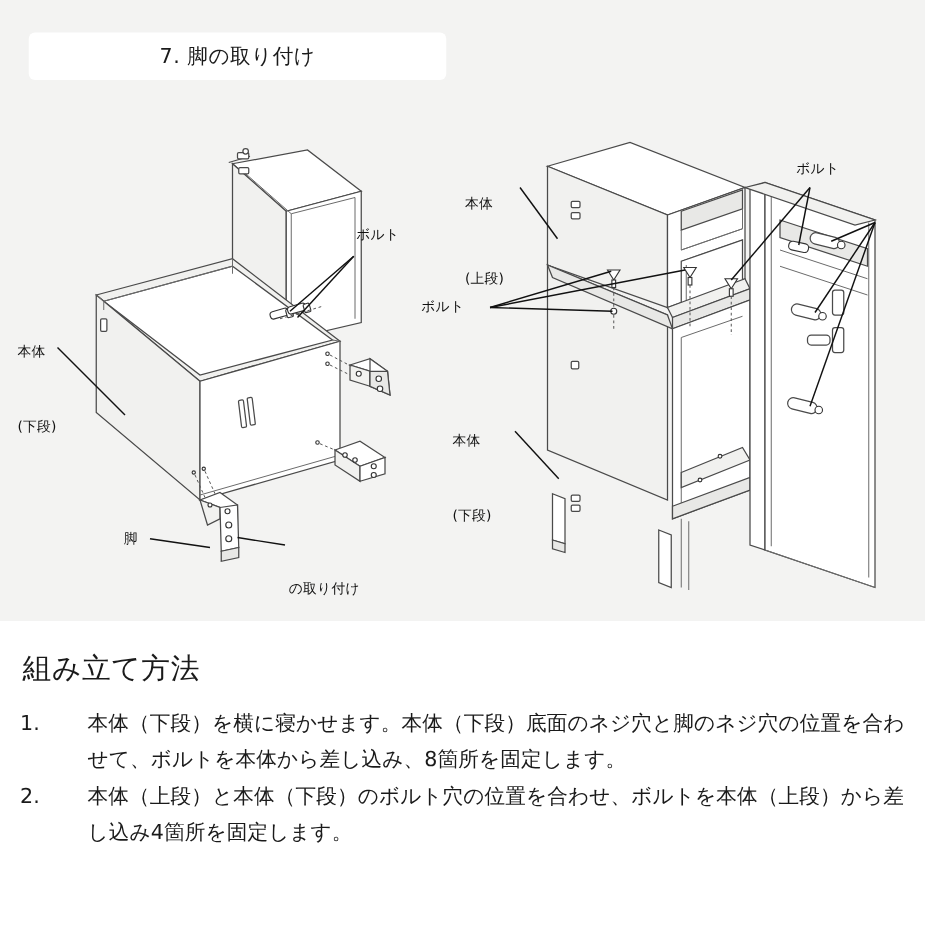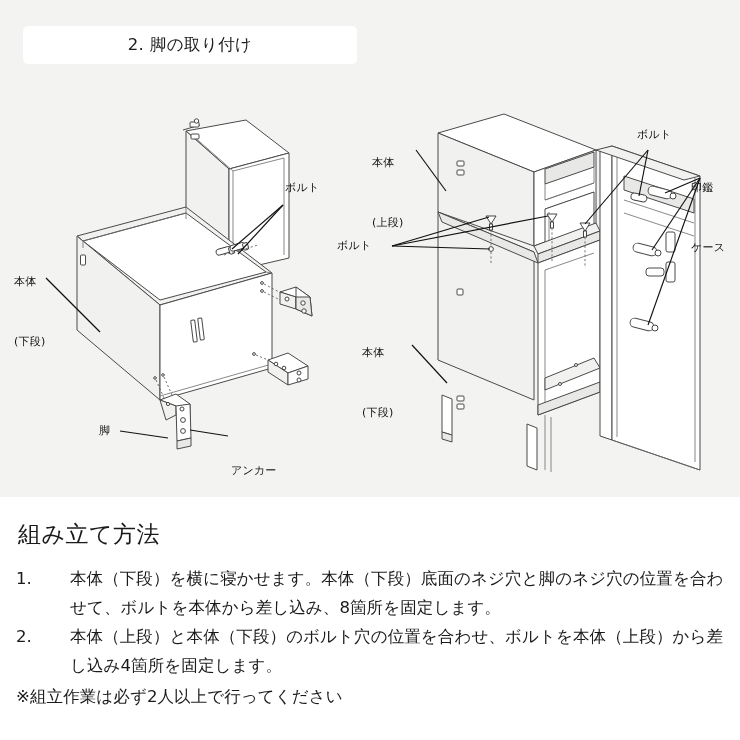--- a/index.html
+++ b/index.html
@@ -78,21 +78,21 @@
   }
 </style>
 </head>
 <body>
 
 <div id="root">
 
   <div class="diagram-panel">
 
     <div class="tab" id="tab-1">
-      <span>2. 脚の取り付け</span>
+      <span>7. 脚の取り付け</span>
     </div>
 
     <svg class="art" viewBox="0 0 740 497" aria-hidden="true">
 
       <g>
         <polygon class="face" points="186,131 246,120 289,153 229,169"></polygon>
         <polygon class="face-sh" points="186,131 229,169 229,272 186,239"></polygon>
         <polygon class="face" points="229,169 289,153 289,258 229,272"></polygon>
         <polyline class="ln-thin" points="192,135 233,171 233,266"></polyline>
         <polyline class="ln-thin" points="233,171 284,158 284,255"></polyline>
@@ -322,48 +322,43 @@
       </g>
     </svg>
 
     <div class="dlabel" style="left:14px;top:232px;">
       <div>本体</div>
       <div>(下段)</div>
     </div>
     <div class="dlabel" style="left:285px;top:178px;">ボルト</div>
     <div class="dlabel" style="left:99px;top:421px;">脚</div>
     <div class="dlabel" style="left:231px;top:421px;">
-      <div>アンカー</div>
+      <div>の取り付け</div>
       <div>ボルト穴</div>
     </div>
 
     <div class="dlabel" style="left:372px;top:113px;">
       <div>本体</div>
       <div>(上段)</div>
     </div>
     <div class="dlabel" style="left:362px;top:303px;">
       <div>本体</div>
       <div>(下段)</div>
     </div>
     <div class="dlabel" style="left:337px;top:236px;">ボルト</div>
     <div class="dlabel" style="left:637px;top:125px;">ボルト</div>
-    <div class="dlabel" style="left:691px;top:138px;">
-      <div>印鑑</div>
-      <div>ケース</div>
-    </div>
   </div>
 
   <div class="instructions">
     <h1 class="inst-title">組み立て方法</h1>
     <ol class="inst-list">
       <li class="inst-item">
         <span class="inst-num">1.</span>
         <span class="inst-text">本体（下段）を横に寝かせます。本体（下段）底面のネジ穴と脚のネジ穴の位置を合わせて、ボルトを本体から差し込み、8箇所を固定します。</span>
       </li>
       <li class="inst-item">
         <span class="inst-num">2.</span>
         <span class="inst-text">本体（上段）と本体（下段）のボルト穴の位置を合わせ、ボルトを本体（上段）から差し込み4箇所を固定します。</span>
       </li>
     </ol>
-    <div class="inst-note">※組立作業は必ず2人以上で行ってください</div>
   </div>
 
 </div>
 
 </body></html>

